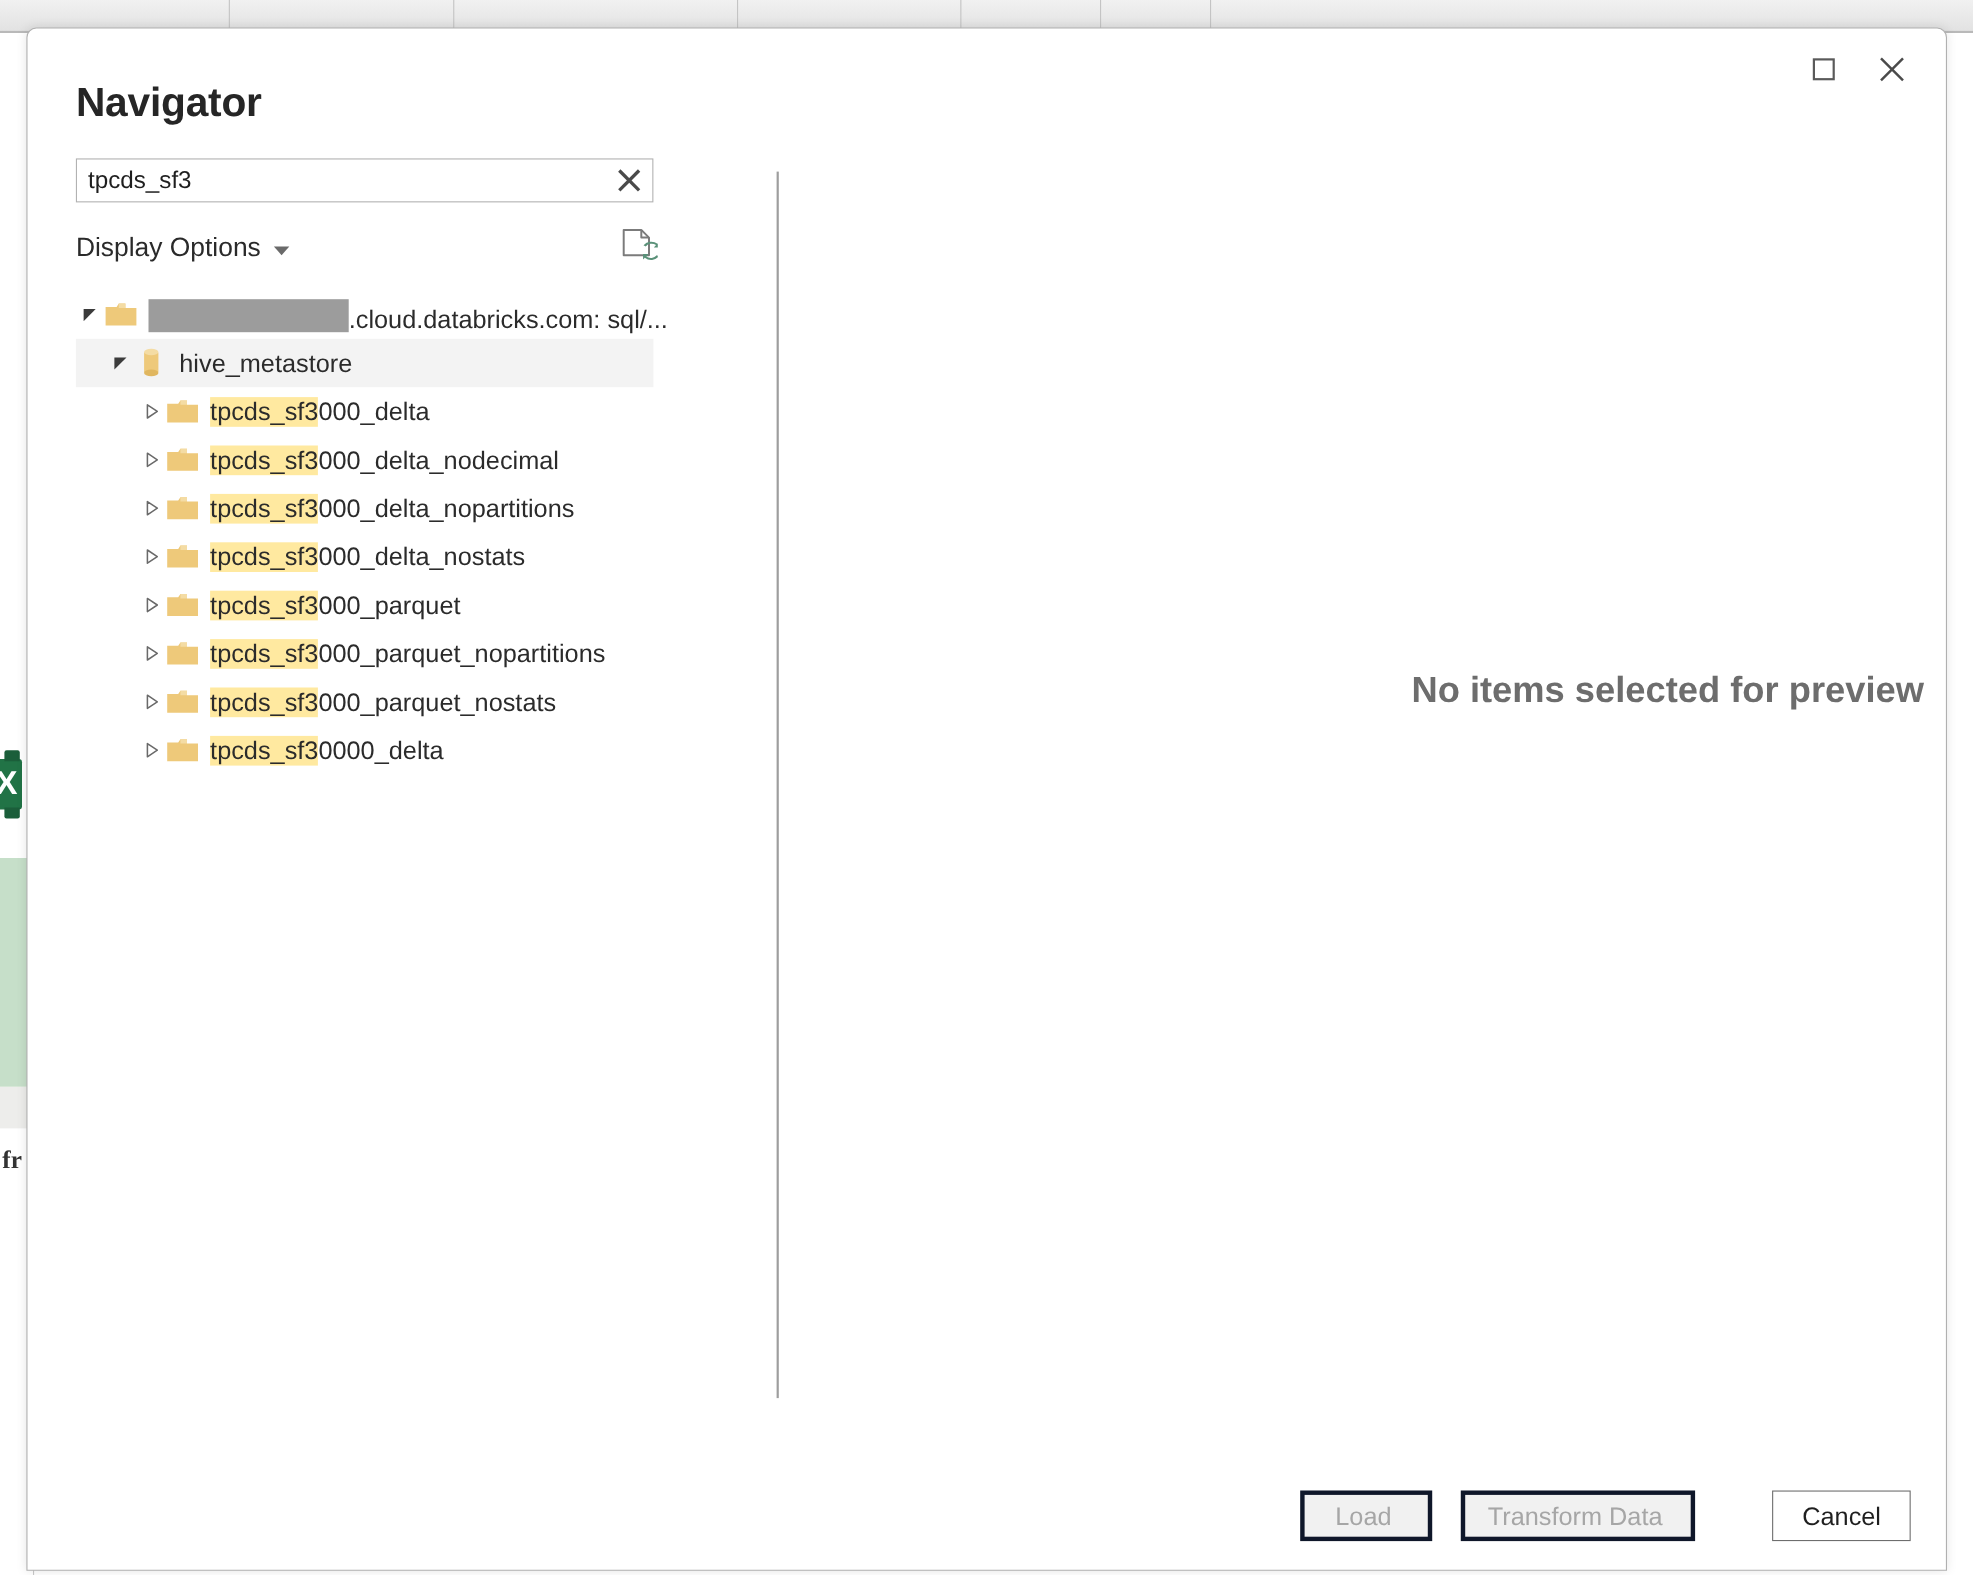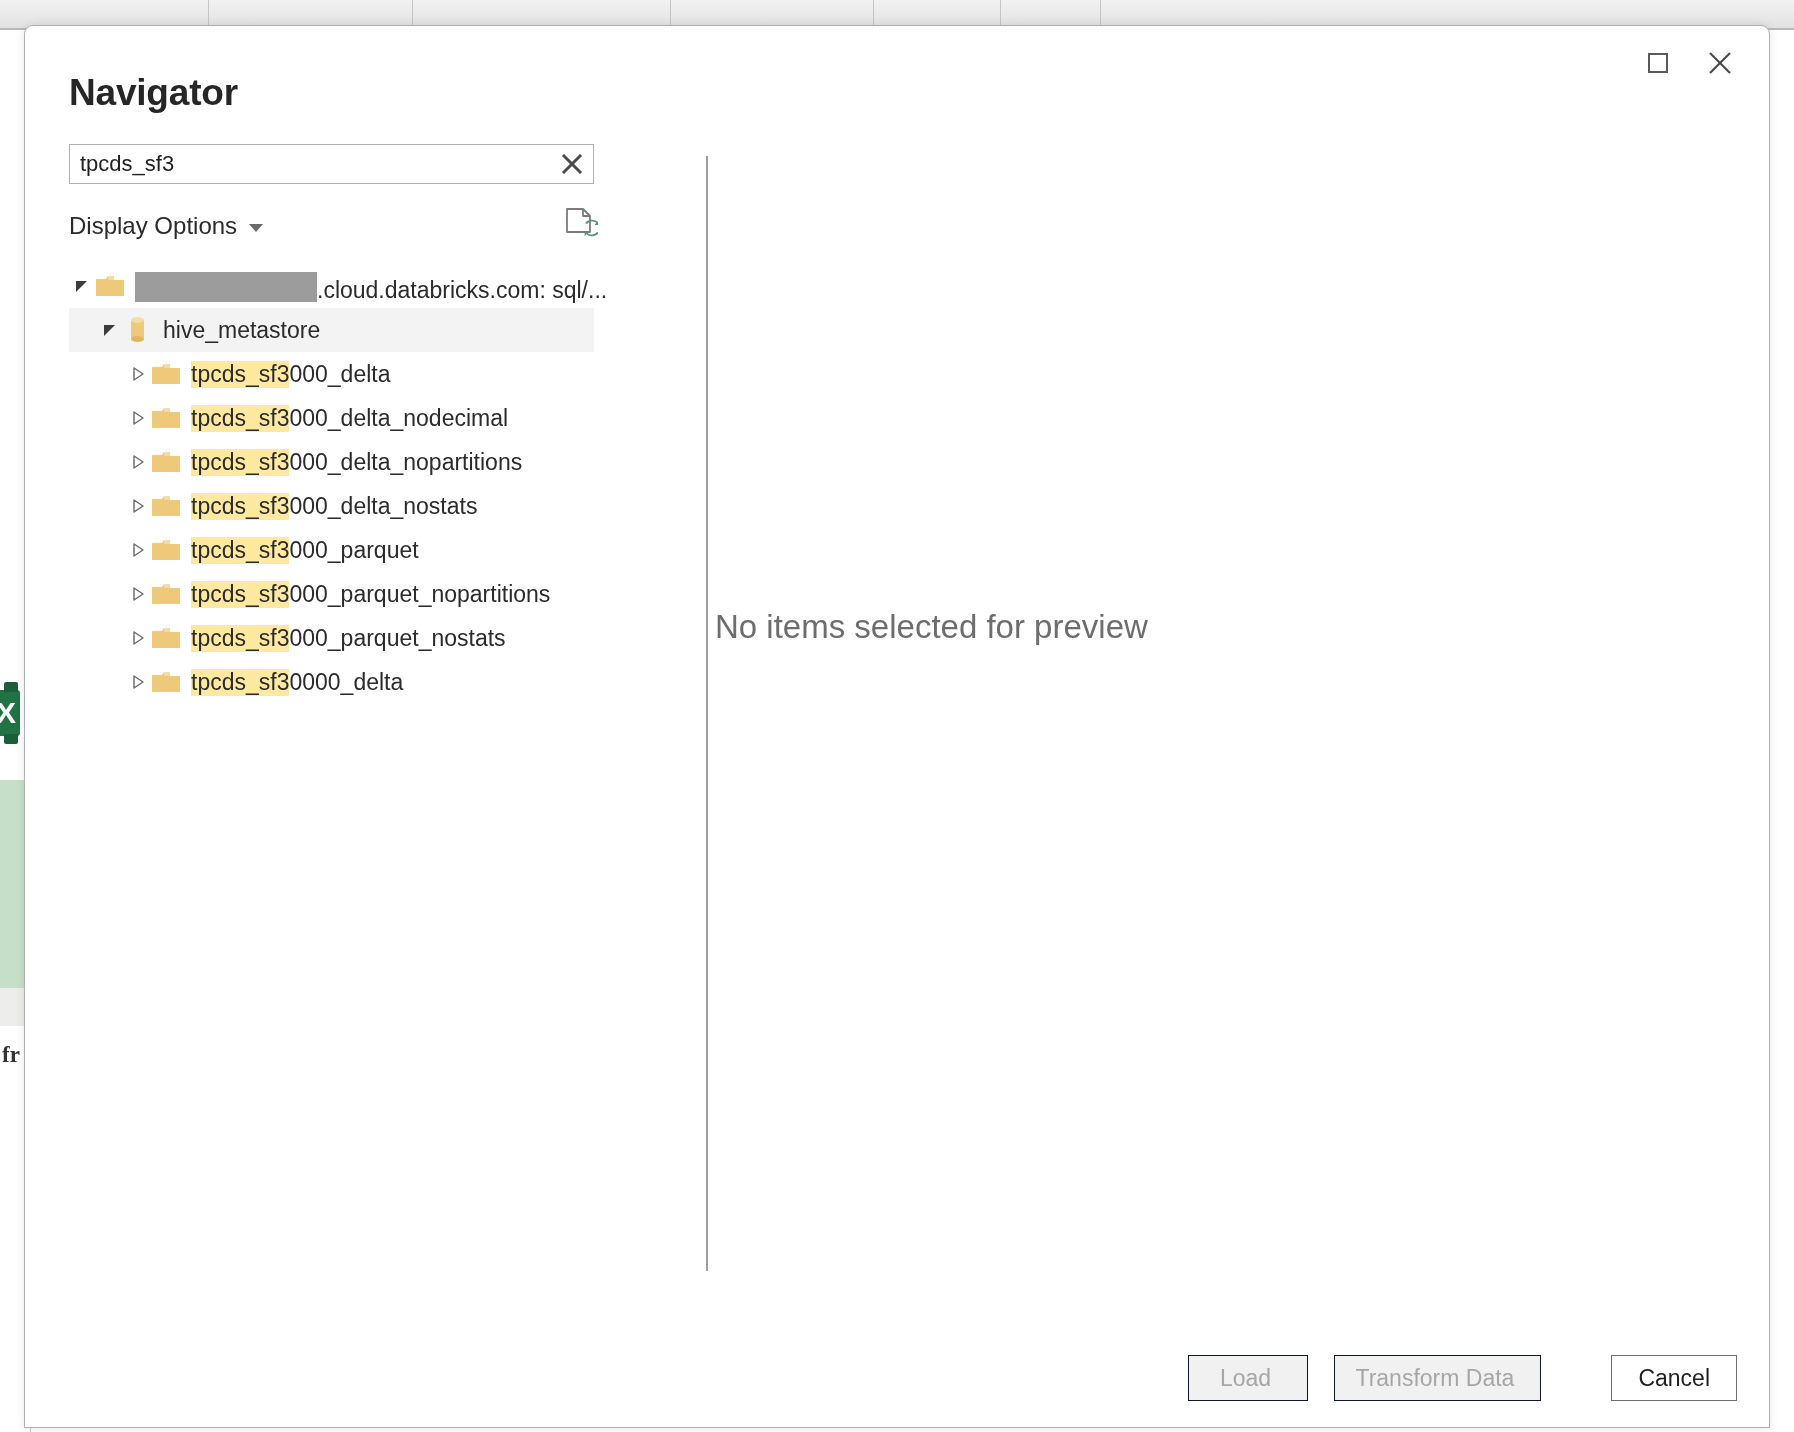--- a/index.html
+++ b/index.html
@@ -258,21 +258,22 @@
     background: #9e9e9e;
   }
   #preview-pane {
     position: absolute;
     left: 690px;
     top: 130px;
     right: 20px;
     bottom: 160px;
     display: flex;
     align-items: flex-start;
-    justify-content: flex-start;
+    justify-content: flex-end;
+    font-weight: bold;
   }
   #preview-empty {
     margin-top: 452px;
     font-size: 33px;
     color: #6d6d6d;
   }
 
   #footnote {
     position: absolute;
     left: 68px;
@@ -298,21 +299,21 @@
     font-size: 23px;
     font-family: "Liberation Sans", sans-serif;
     display: flex;
     align-items: center;
     justify-content: center;
     box-sizing: border-box;
     cursor: default;
   }
   .btn-disabled {
     background: #f1f1f1;
-    border: 1px solid #0f172a;
+    border: 4px solid #0f172a;
     color: #a6a6a6;
     padding-left: 20px;
   }
   .btn-default {
     background: #ffffff;
     border: 1px solid #6e6e6e;
     color: #1f1f1f;
     margin-left: 44px;
   }
 </style>

